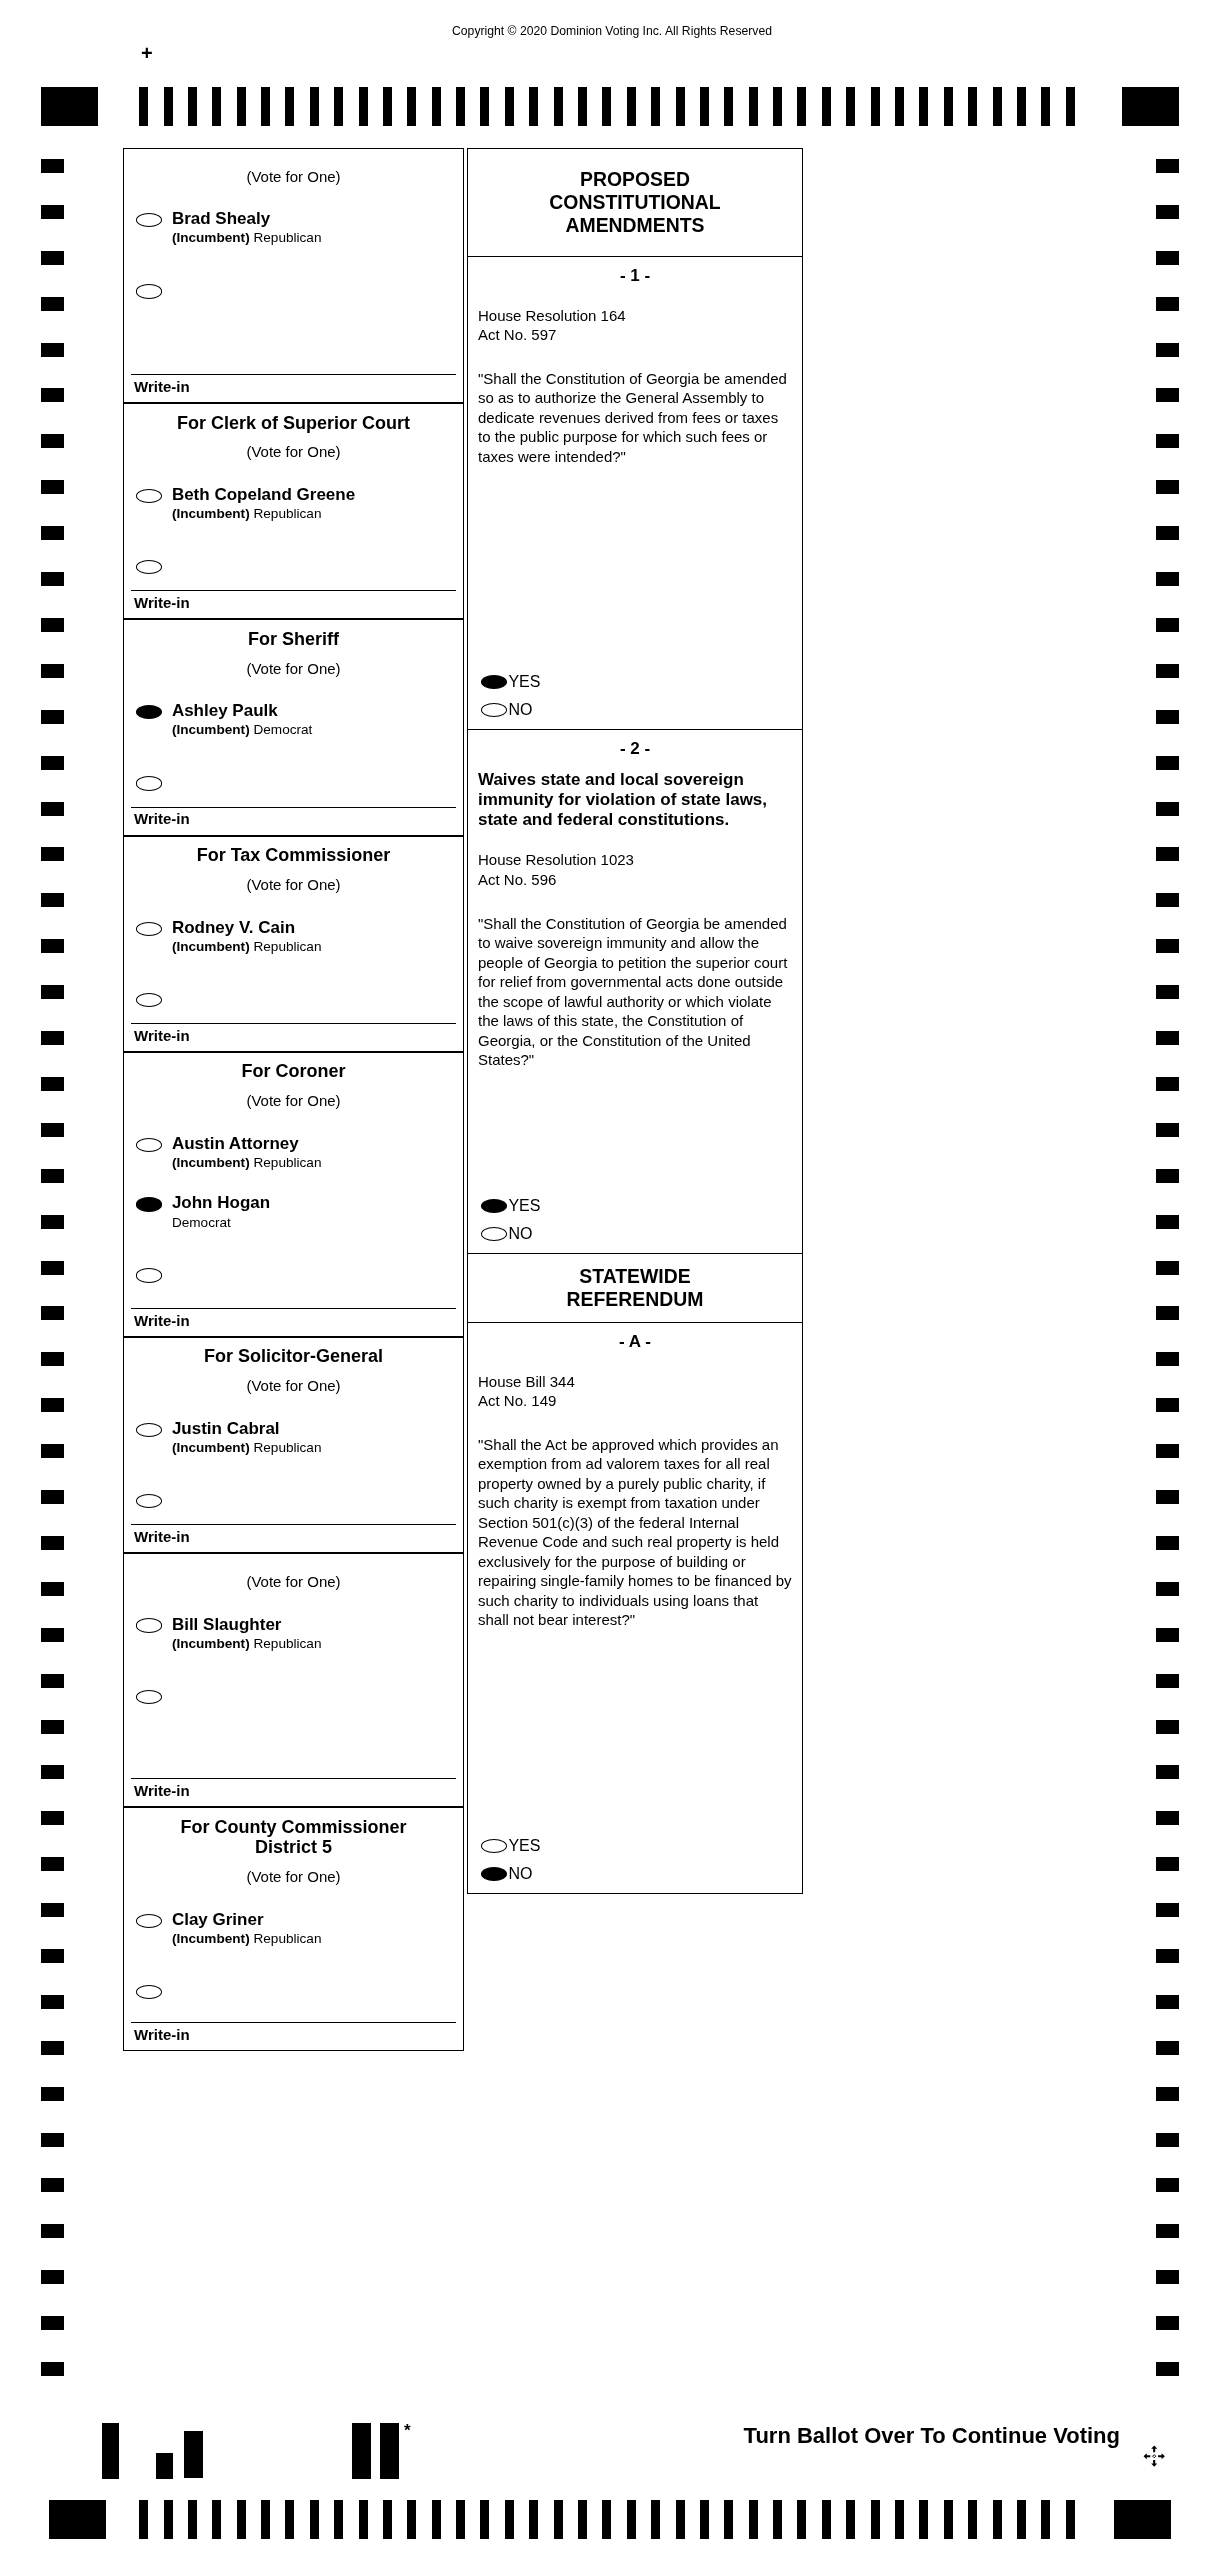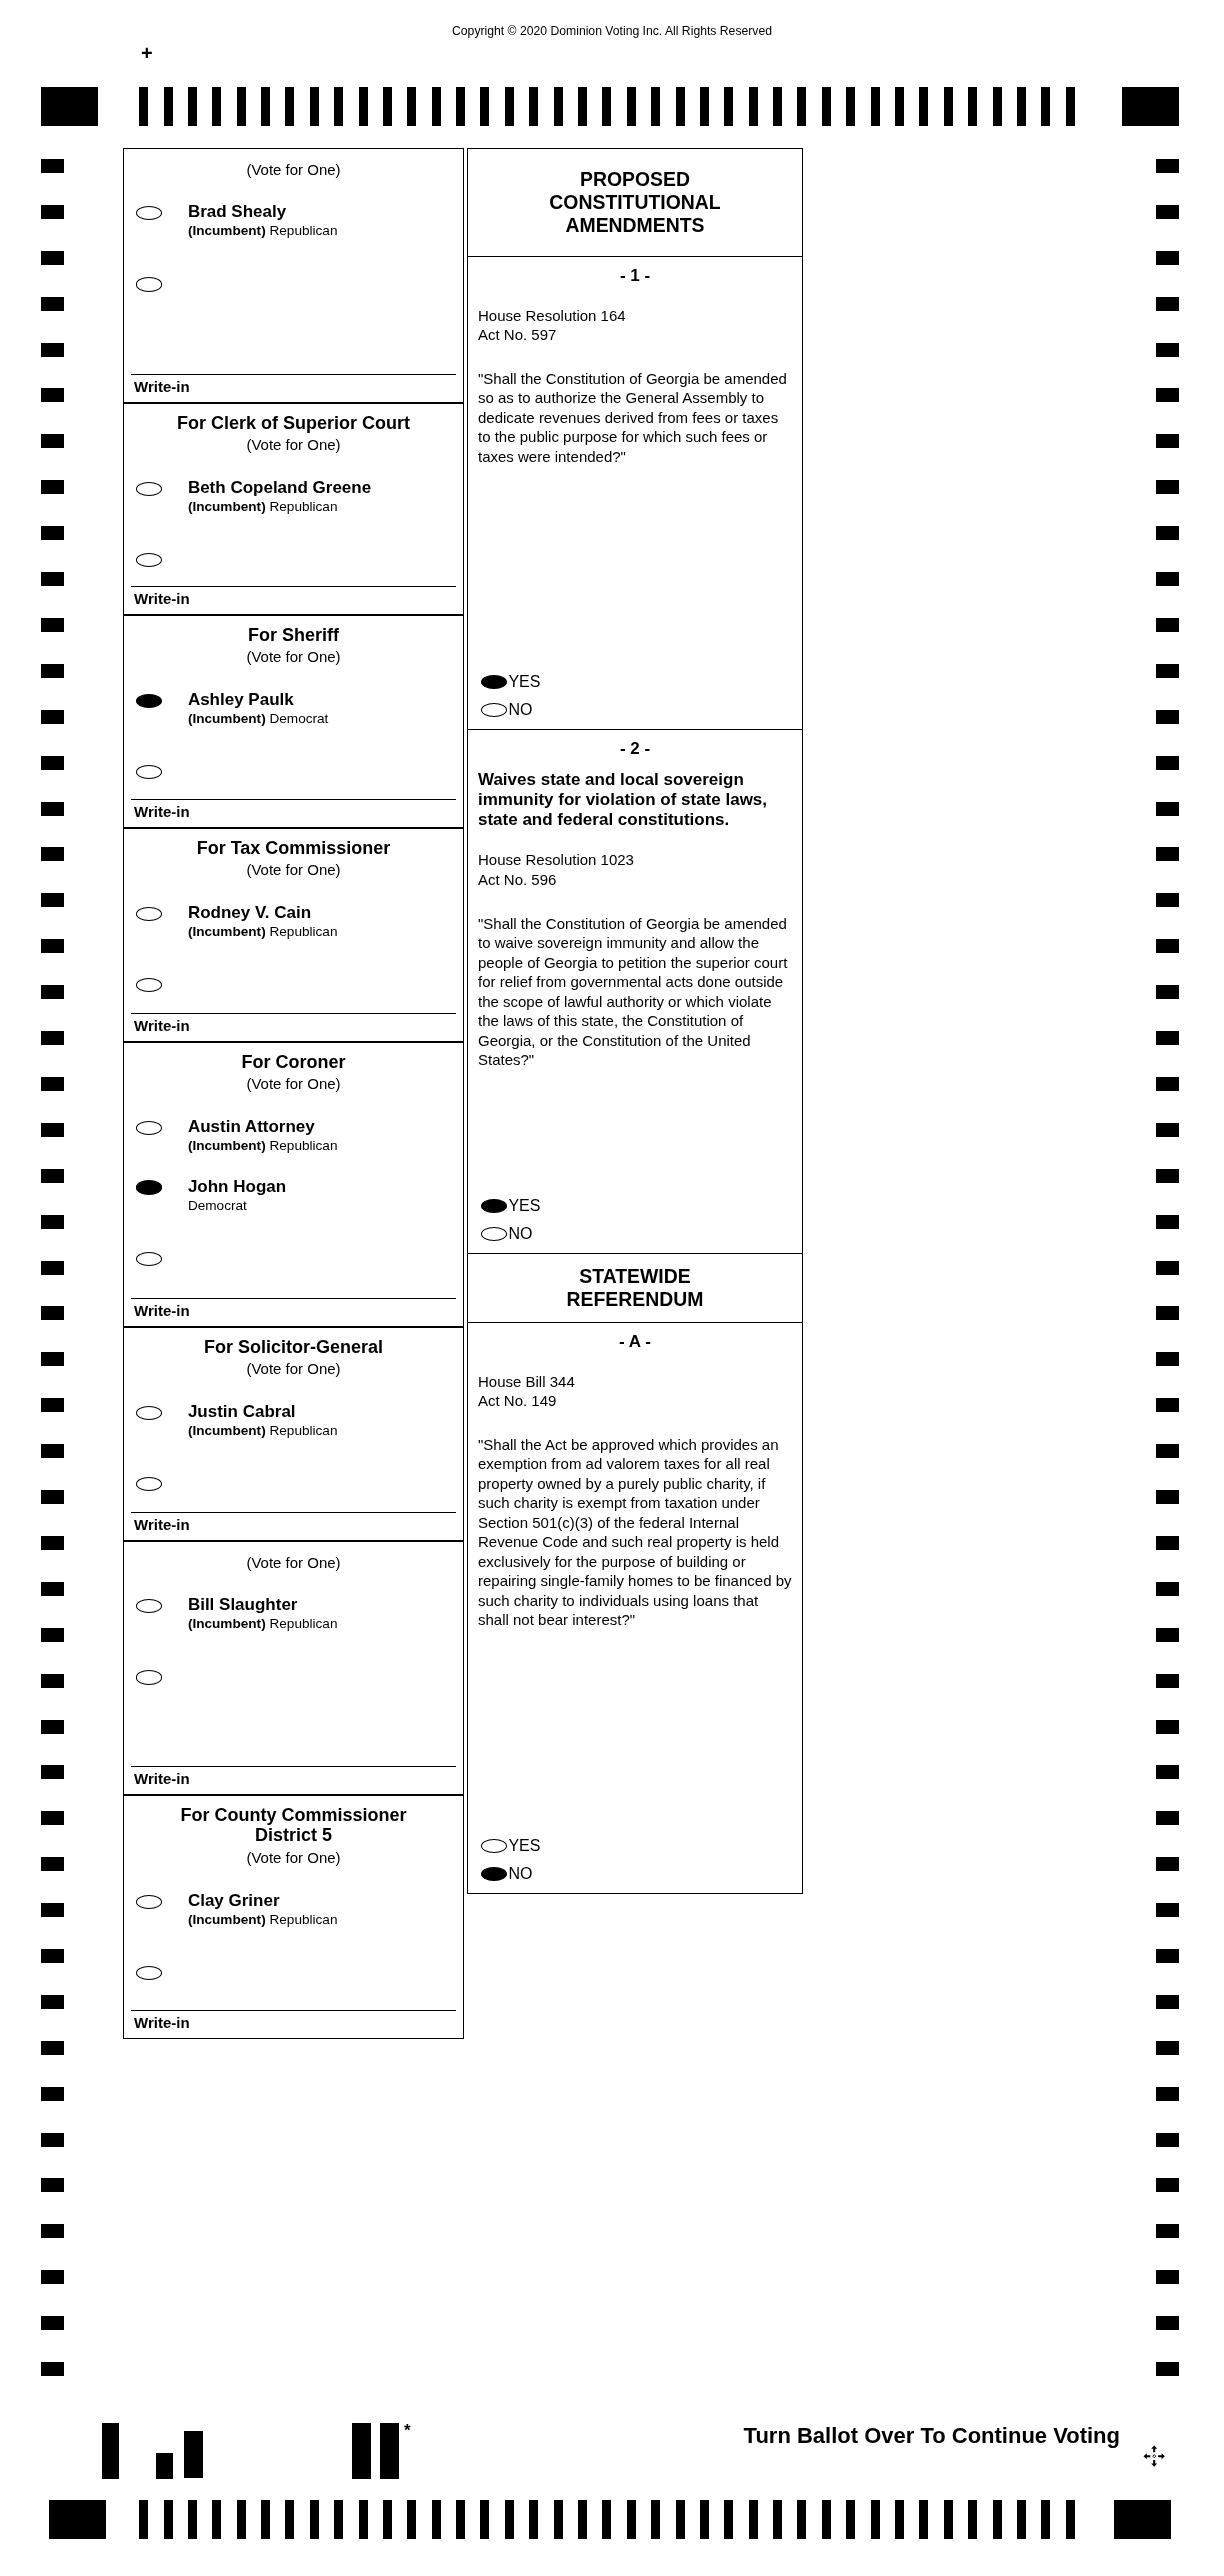--- a/index.html
+++ b/index.html
@@ -26,27 +26,27 @@
   #col-left{left:123px;top:148px;width:341px;}
   #col-right{left:467px;top:148px;width:336px;}
 
   .contest{border-bottom:2.2px solid #000;display:flex;flex-direction:column;box-sizing:border-box;}
   .contest:last-child{border-bottom:none;}
   .c1{min-height:255px}.c2{min-height:212px}.c3{min-height:213px}.c4{min-height:214px}
   .c5{min-height:285px}.c6{min-height:214px}.c7{min-height:254px}.c8{min-height:242px}
 
   .contest-header{text-align:center;padding:8.6px 4.3px 1.4px;}
   .contest-title{font-weight:bold;font-size:18px;line-height:1.15;white-space:pre-line;}
-  .contest-sub{font-size:15px;margin-top:3px;}
+  .contest-sub{font-size:15px;margin-top:10px;}
 
   .cand{display:flex;margin:24.4px 0 0 11.5px;}
   .empty-row{margin-top:36px;}
   .oval{width:24.4px;height:12.2px;border:1.8px solid #000;border-radius:50%;flex:none;margin-top:2.9px;background:#fff;display:inline-block;box-sizing:content-box;}
   .oval.filled{background:#000;}
-  .cand-text{margin-left:26px;}
+  .cand-text{margin-left:10px;}
   .cand-name{font-weight:bold;font-size:17px;line-height:1.1;}
   .cand-detail{font-size:13.6px;margin-top:1.4px;}
   .qualifier{font-weight:bold;}
 
   .writein{margin-top:auto;padding:16px 0 7.2px;}
   .wline{border-top:1.8px solid #000;margin:0 7.2px;}
   .wlabel{font-weight:bold;font-size:15px;margin:2.9px 0 0 10px;}
 
   
   .sec-header{display:flex;align-items:center;justify-content:center;text-align:center;

